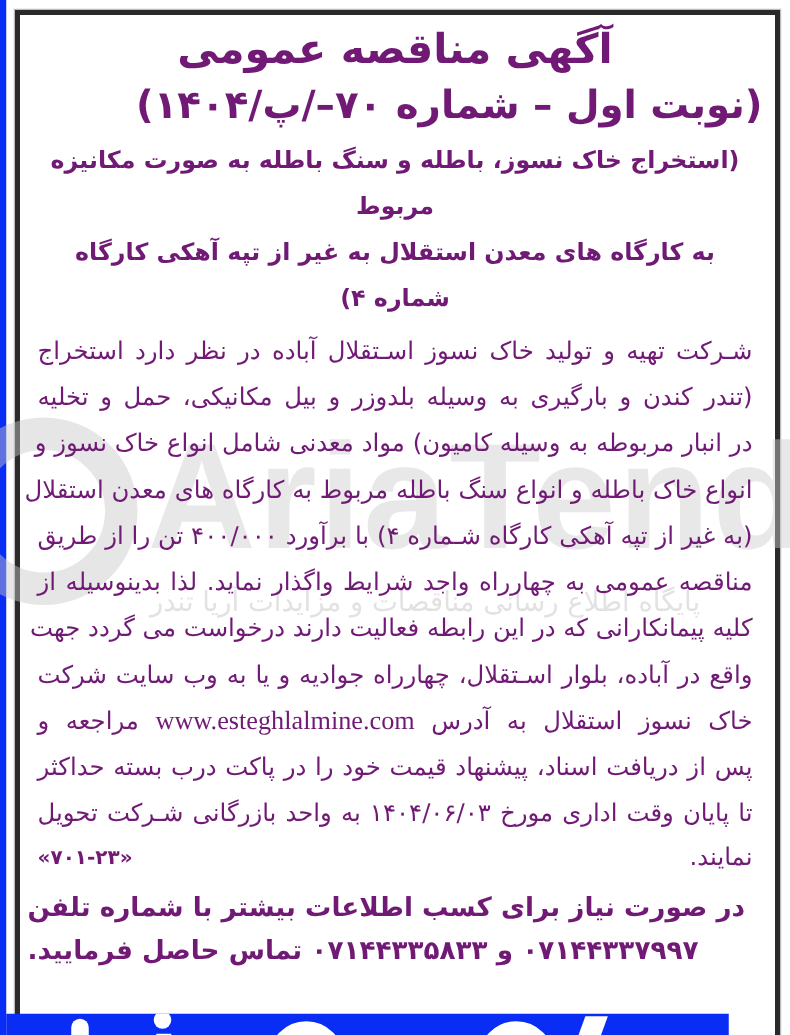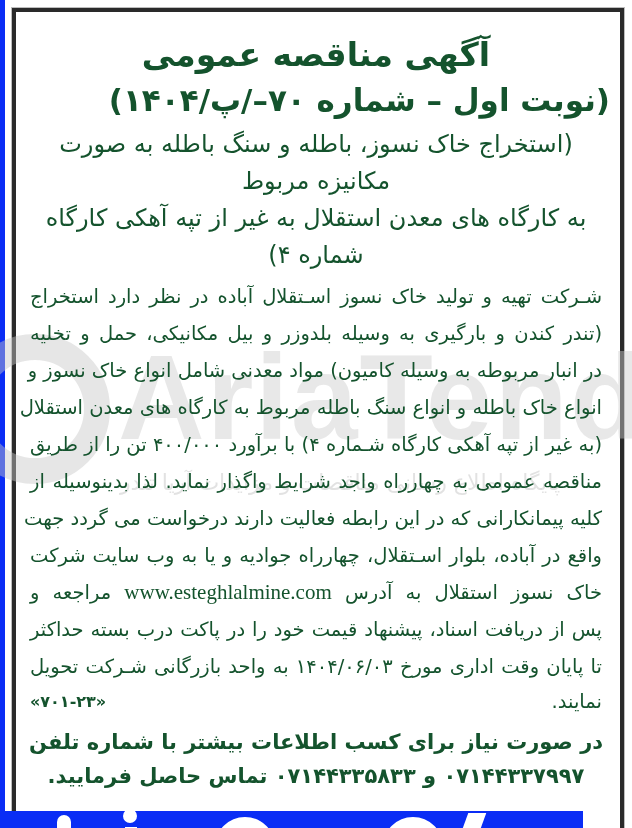--- a/index.html
+++ b/index.html
@@ -70,44 +70,44 @@
       width: 560px;
       text-align: center;
       font-size: 22px;
       color: rgba(190, 190, 190, 0.45);
       direction: rtl;
       white-space: nowrap;
     }
     .content {
       position: absolute;
       left: 22px;
-      top: 32px;
+      top: 16px;
       width: 588px;
       direction: rtl;
       z-index: 2;
-      color: #14532d;
+      color: #701a75;
     }
     .title {
       text-align: center;
       font-weight: bold;
       font-size: 33px;
       line-height: 46px;
       margin: 0;
     }
     .subtitle {
       text-align: right;
       font-weight: bold;
       font-size: 31px;
       line-height: 44px;
       margin: 0;
     }
     .subject {
       text-align: center;
-      font-weight: normal;
-      font-size: 24px;
+      font-weight: bold;
+      font-size: 19px;
       line-height: 37px;
       margin: 4px 0 0 0;
       padding: 0 6px;
     }
     .body-text {
       margin: 4px 0 0 0;
       padding: 0 8px;
       font-size: 19.5px;
       line-height: 37px;
       text-align: justify;
@@ -133,21 +133,21 @@
       padding: 0 8px;
       font-size: 19.5px;
       line-height: 34px;
     }
     .ref-code {
       font-size: 16px;
       font-weight: bold;
       direction: ltr;
     }
     .contact {
-      text-align: center;
+      text-align: left;
       font-weight: bold;
       font-size: 21px;
       line-height: 34px;
       margin: 6px 0 0 0;
     }
     .bottom-banner {
       position: absolute;
       left: 5px;
       top: 811px;
       width: 578px;

